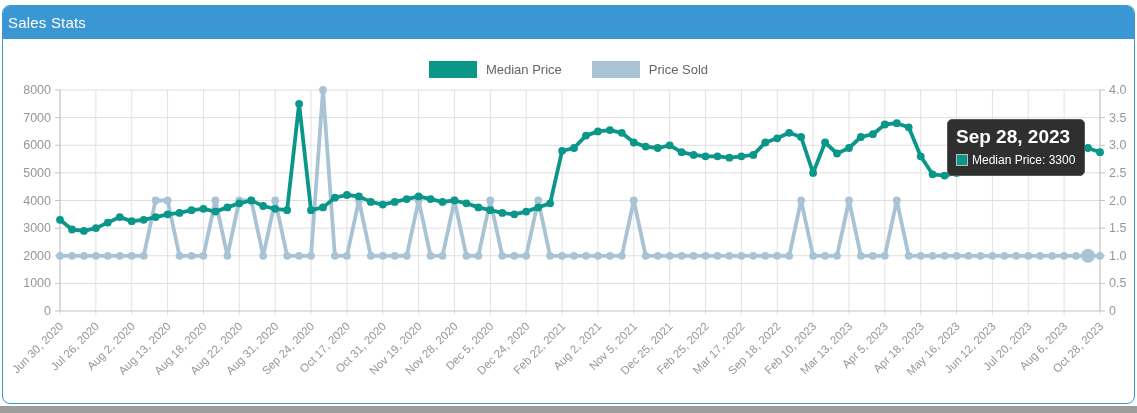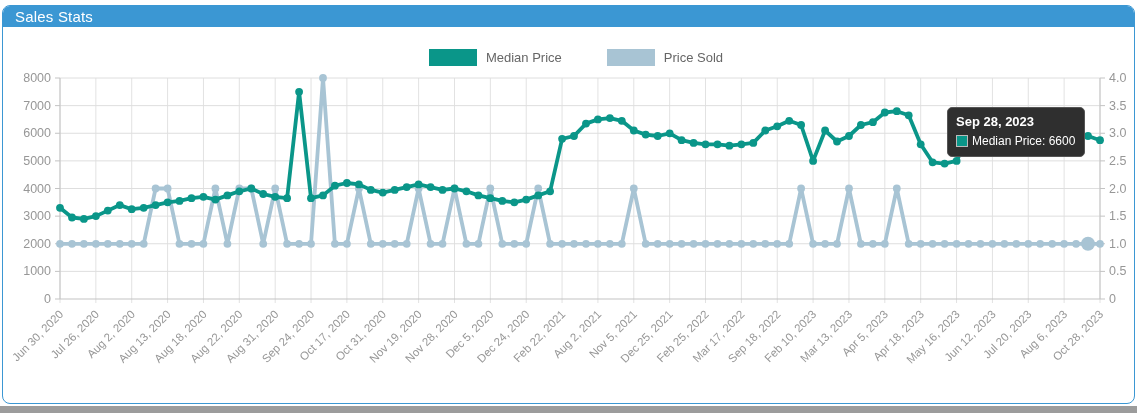--- a/index.html
+++ b/index.html
@@ -6,42 +6,42 @@
   body {
     width:1137px; height:413px; overflow:hidden; position:relative;
     background:#ffffff; font-family:"Liberation Sans", sans-serif;
   }
   .panel {
     position:absolute; top:5px; left:2px; width:1133px; height:399px;
     box-sizing:border-box; background:#fff;
     border:1px solid #3b97d3; border-radius:8px;
   }
   .panel-header {
-    height:21px; border-radius:7px 7px 0 0;
-    display:flex; align-items:center; padding:0 12px;
+    height:33px; border-radius:7px 7px 0 0;
+    display:flex; align-items:center; padding:0 5px;
   }
   .panel-title { color:#ffffff; font-size:15px; letter-spacing:0.2px; }
   .panel-body { position:relative; width:100%; height:364px; }
   .legend {
     position:absolute; top:22px; left:0; width:100%;
     display:flex; justify-content:center; align-items:center; gap:30px;
     z-index:2;
   }
-  .legend-item { display:flex; align-items:center; gap:9px; cursor:pointer;margin-left:15px; }
+  .legend-item { display:flex; align-items:center; gap:9px; cursor:pointer; }
   .swatch { width:48px; height:17px; display:inline-block; }
   .legend-label { color:#666; font-size:13px; }
   svg { display:block; }
   svg text { font-family:"Liberation Sans", sans-serif; }
   .tooltip {
     position:absolute; left:944px; top:80px; z-index:3;
     background:rgba(47,47,47,0.96); border:1px solid #555;
     border-radius:5px; padding:6px 9px 7px 8px; color:#fff;
     white-space:nowrap; display:inline-block;
   }
-  .tooltip-title { font-weight:bold; font-size:13px; margin-bottom:4px; }
+  .tooltip-title { font-weight:bold; font-size:19px; margin-bottom:4px; }
   .tooltip-row { display:flex; align-items:center; gap:4px; font-size:12px; line-height:16px; }
   .tt-swatch { width:12px; height:12px; display:inline-block; border:1px solid #bbb; box-sizing:border-box; }
   .bottom-strip { position:absolute; bottom:0; left:0; width:100%; height:7px; }
 </style>
 </head>
 <body>
 
 <div class="panel" style="border-color: rgb(59, 151, 211);">
   <div class="panel-header" style="background: rgb(59, 151, 211);">
     <span class="panel-title">Sales Stats</span>
@@ -348,18 +348,18 @@
           <circle cx="1073.1" cy="104.9" r="3.9" fill="#0a9689"></circle>
           <circle cx="1085.0" cy="109.0" r="3.9" fill="#0a9689"></circle>
           <circle cx="1097.0" cy="113.2" r="3.9" fill="#0a9689"></circle>
           <circle cx="1085.0" cy="216.8" r="7" fill="#a8c4d4"></circle>
         </g>
       </svg>
     <div class="tooltip" style="background: rgb(47, 47, 47);">
       <div class="tooltip-title">Sep 28, 2023</div>
       <div class="tooltip-row">
         <span class="tt-swatch" style="background: rgb(10, 150, 137);"></span>
-        <span>Median Price: 6600</span>
+        <span>Median Price: 3300</span>
       </div>
     </div>
   </div>
 </div>
 <div class="bottom-strip" style="background: rgb(156, 156, 156);"></div>
 
 </body></html>

